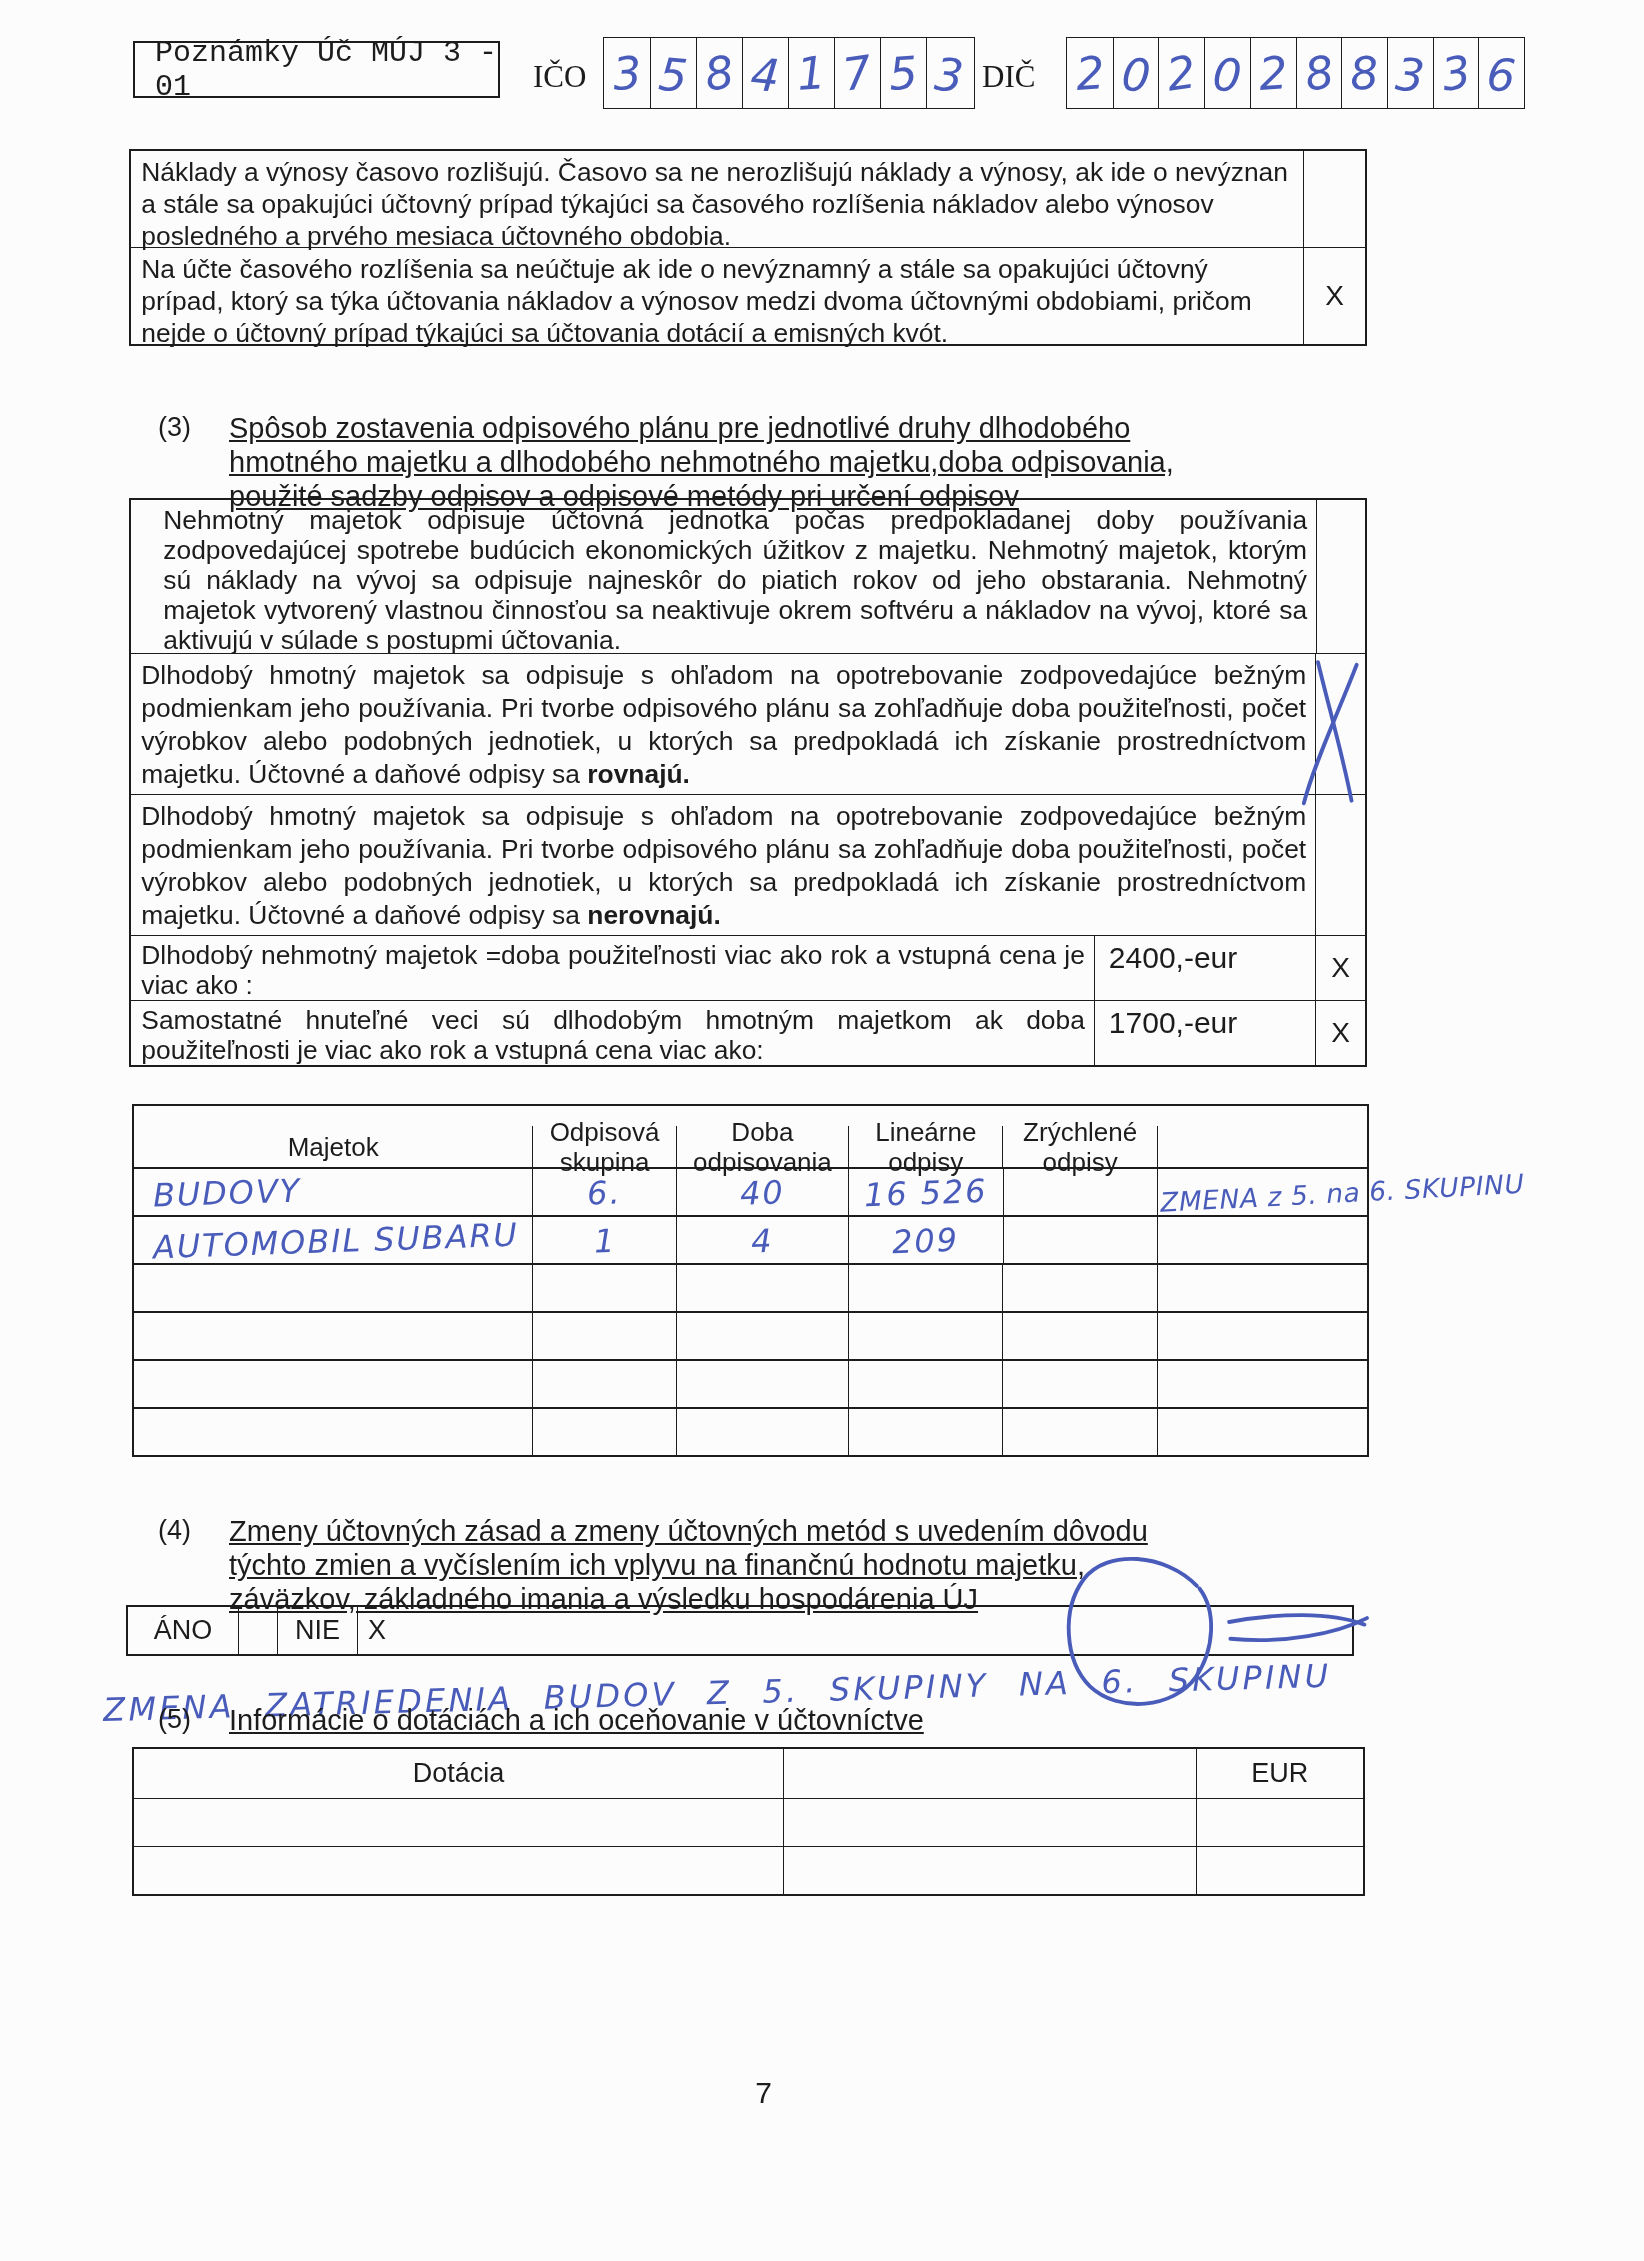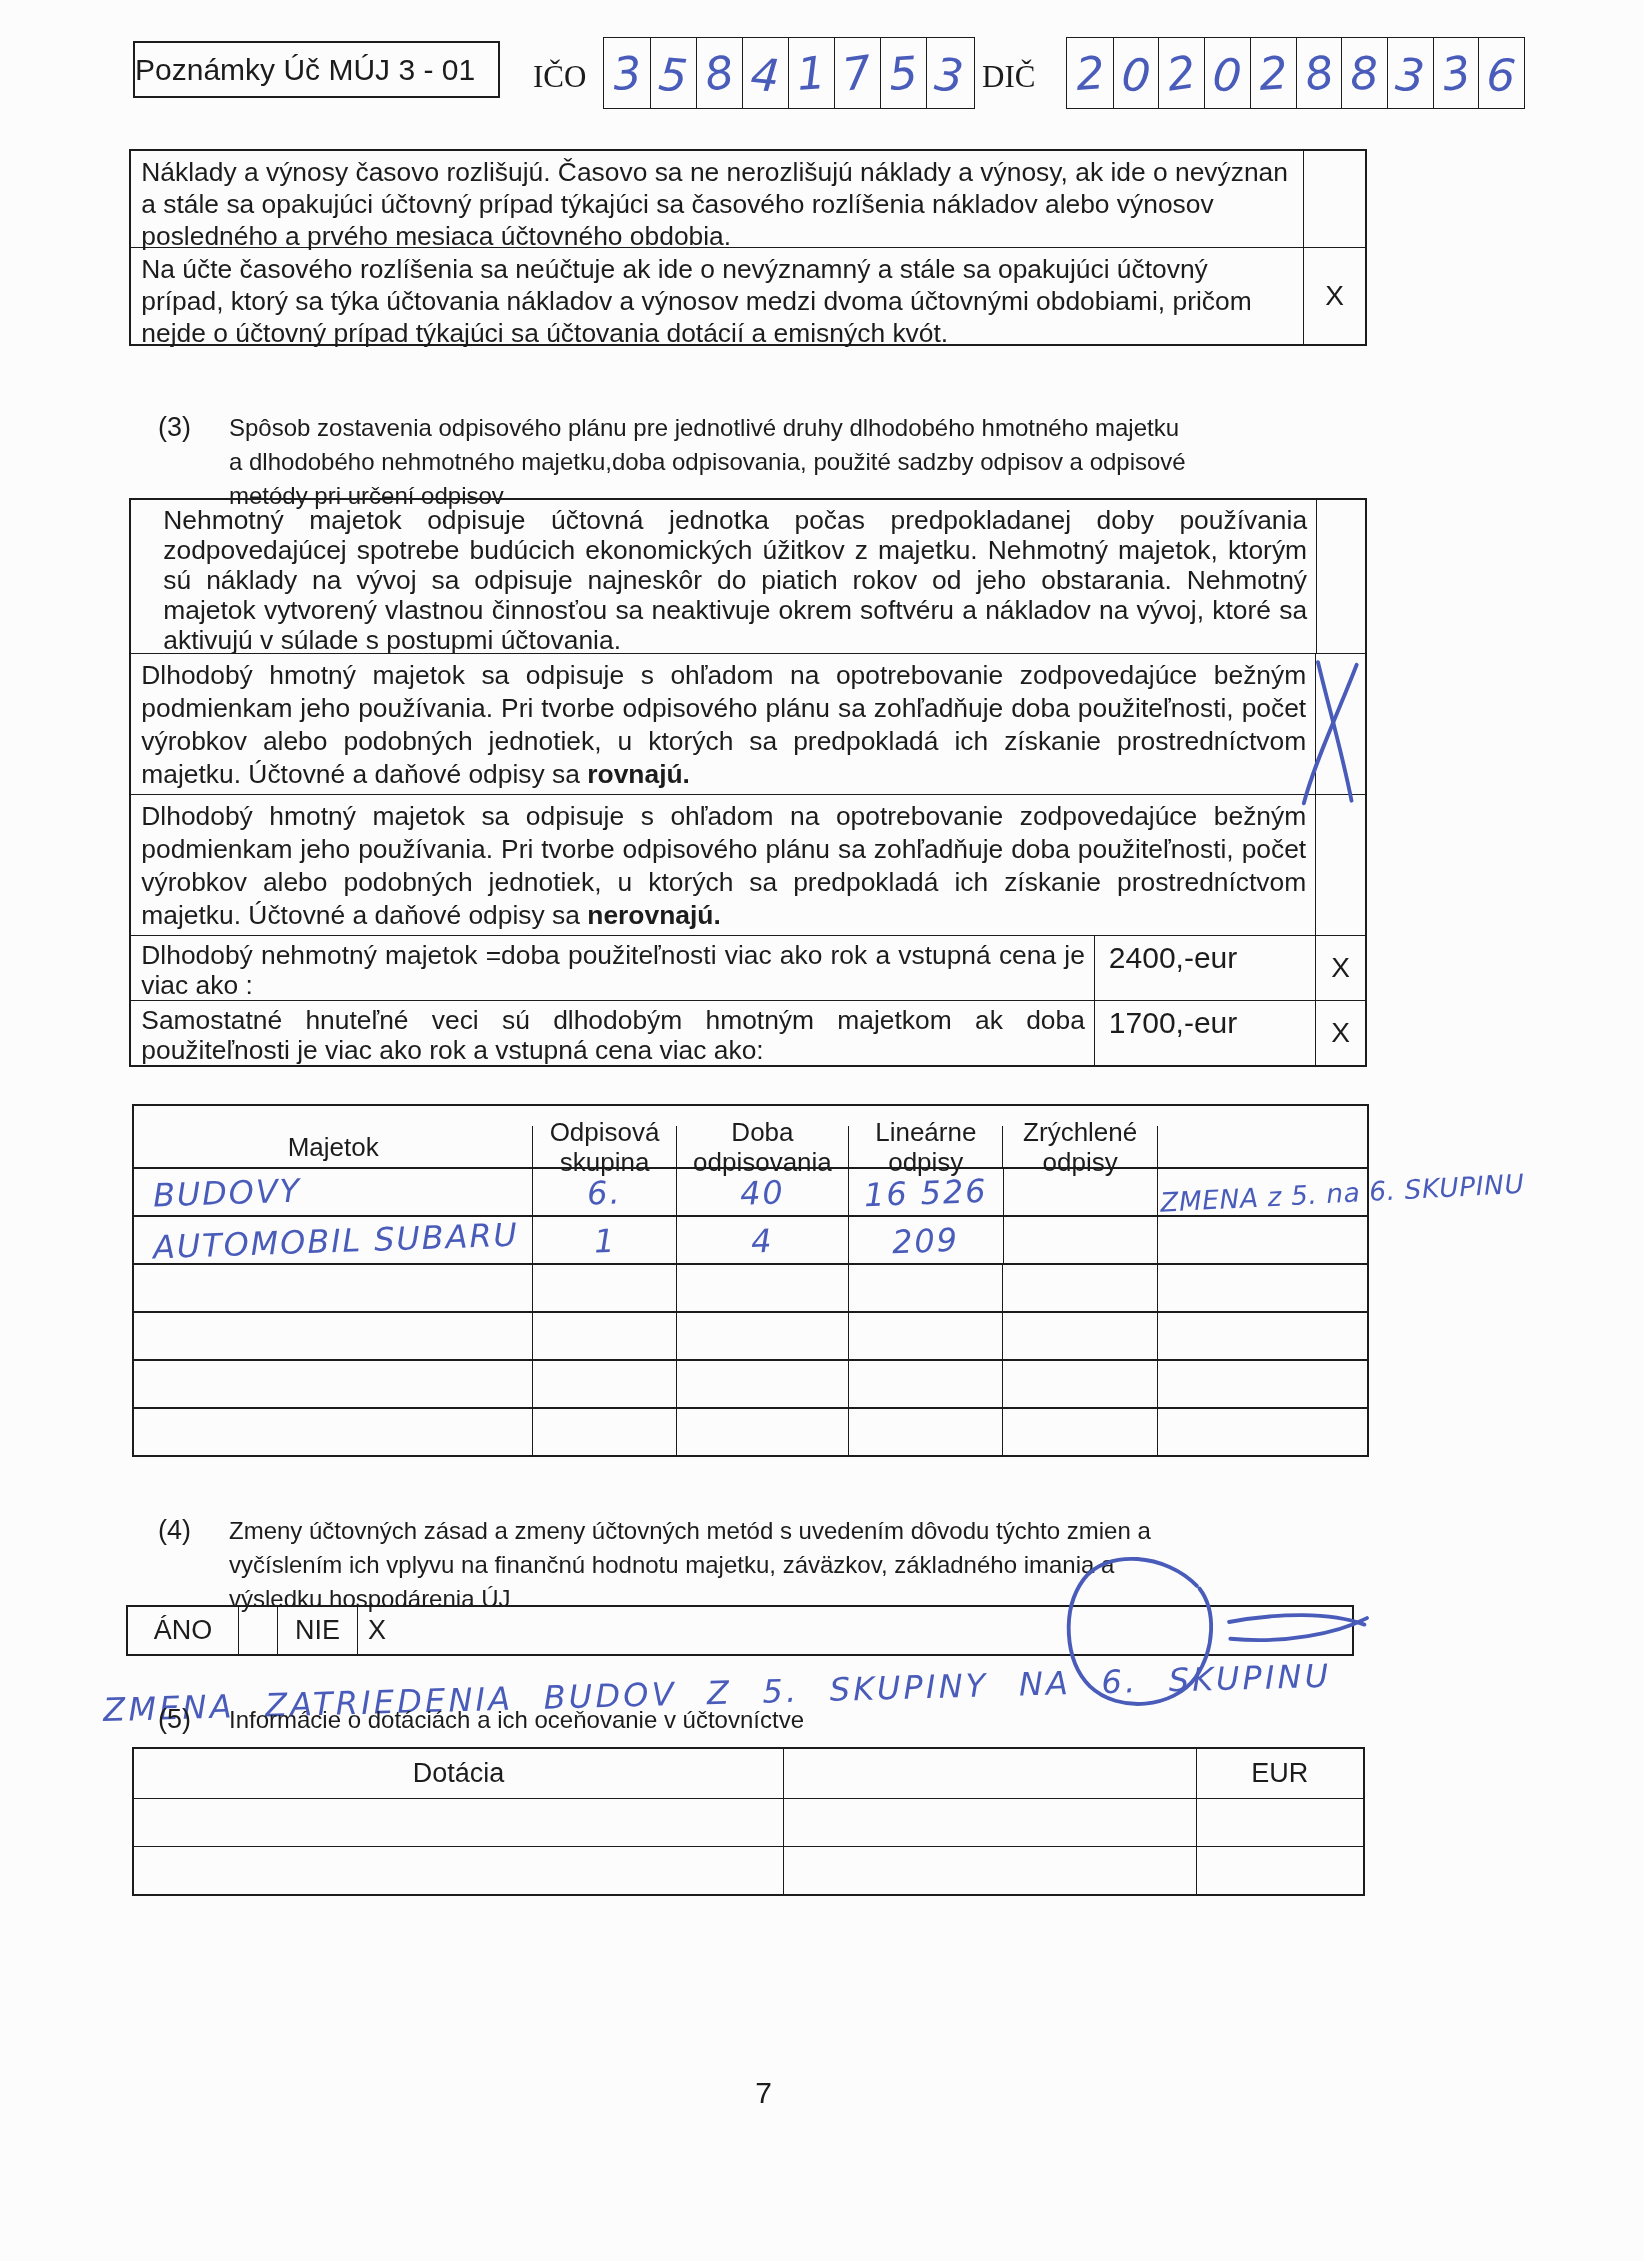--- a/index.html
+++ b/index.html
@@ -14,24 +14,24 @@
     background:var(--paper);
     font-family:"Liberation Sans",sans-serif;
     color:var(--ink);
     overflow:hidden;
   }
   .abs{position:absolute;box-sizing:border-box;}
   
   .form-title-box{
     left:133px;top:41px;width:367px;height:57px;
     border:2.6px solid var(--ink);
-    font-family:Liberation Sans, sans-serif;
+    font-family:Liberation Mono, monospace;
     font-size:30px;
     display:flex;align-items:center;
-    padding-left:0;
+    padding-left:20px;
   }
   .id-label{
     font-family:"Liberation Serif",serif;
     font-size:31px;top:59px;
   }
   .digit-grid{
     top:37px;height:72px;
     display:flex;
     border:1.9px solid var(--ink);
   }
@@ -64,21 +64,21 @@
     display:flex;align-items:center;justify-content:center;
     font-size:28px;
   }
   
   .tblA{left:129px;top:149px;width:1238px;}
   .tblA .trow{height:96px;}
   .tblA .txtcell{width:1176px;}
   .tblA .markcell{width:62px;}
   
   .secnum{font-size:27px;}
-  .sectext{font-size:24px;line-height:34px;}
+  .sectext{font-size:29px;line-height:34px;text-decoration:underline;}
   
   .tblB{left:129px;top:498px;width:1238px;}
   .tblB .markcell{width:50px;}
   .rB1{height:153px;margin-left:22px;}
   .rB1 .txtcell{width:1189px;line-height:30px;}
   .rB2,.rB3{height:140px;}
   .rB2 .txtcell,.rB3 .txtcell{width:1189px;line-height:33px;}
   .rB4,.rB5{height:64px;}
   .rB4 .txtcell,.rB5 .txtcell{width:966px;line-height:30px;padding-top:3.9px;}
   .valcell{width:222px;font-size:30px;padding:5.2px 0 0 14px;}

